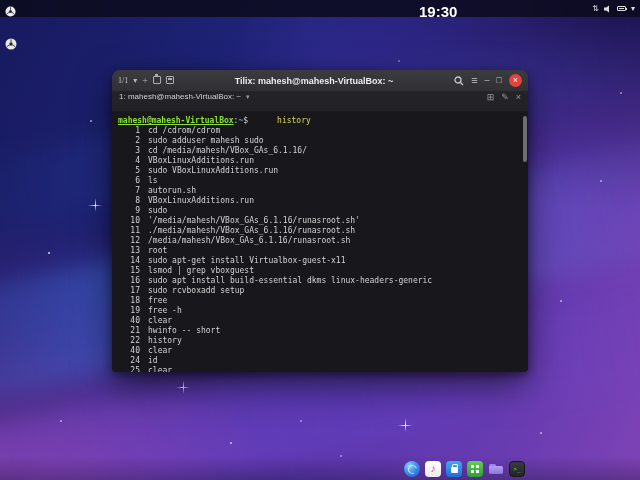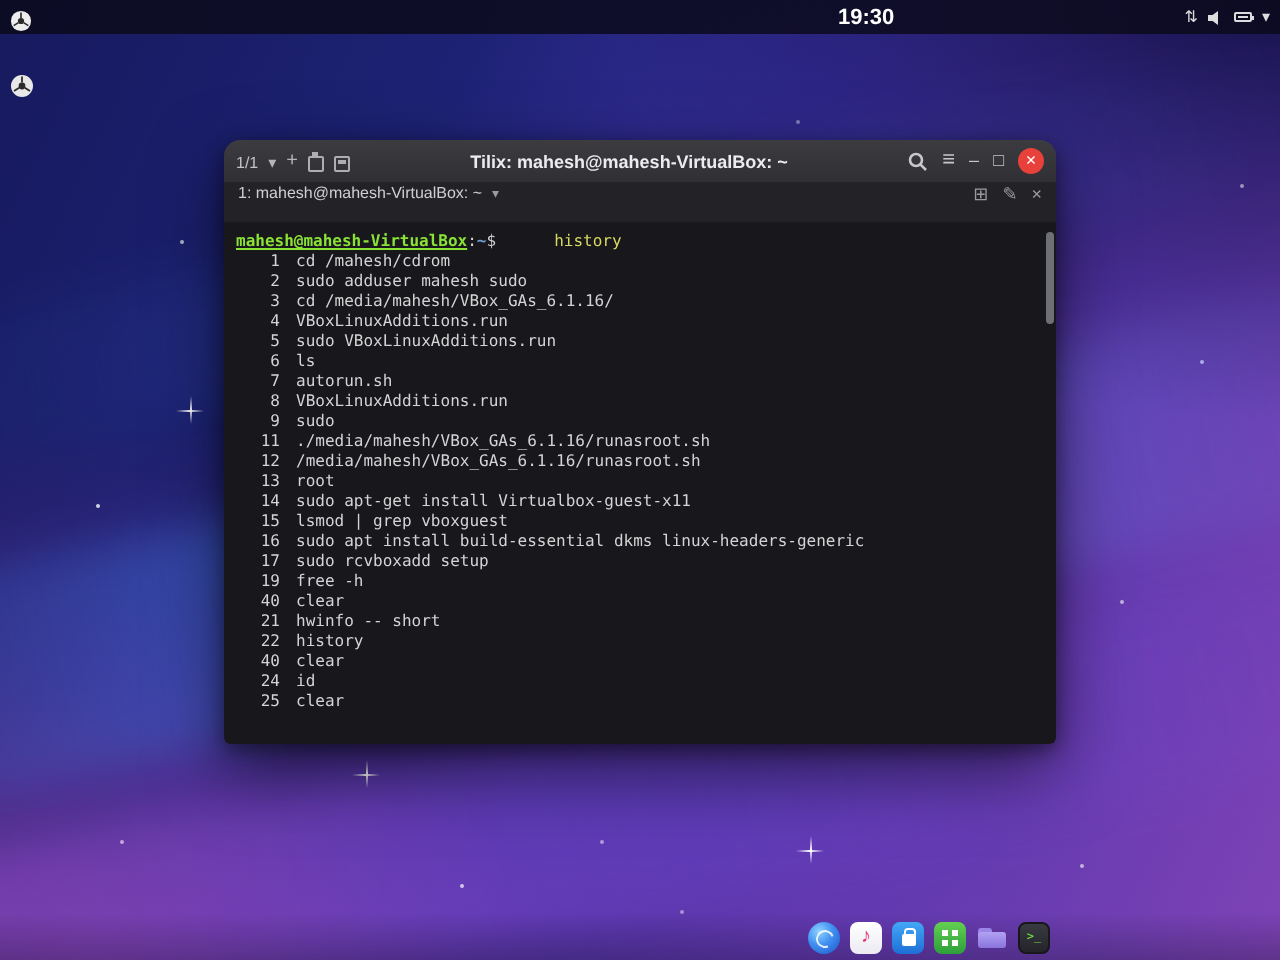--- a/index.html
+++ b/index.html
@@ -36,36 +36,36 @@
   .sparkle::after { content:''; position:absolute; top:50%; left:0; height:1px; width:14px;
     background:linear-gradient(90deg, rgba(255,255,255,0), #fff, rgba(255,255,255,0)); }
   .sp1 { left:398px; top:418px; } .sp2 { left:176px; top:380px; } .sp3 { left:88px; top:198px; }
   .bottom-fade { position:absolute; left:0; right:0; bottom:0; height:24px;
     background:linear-gradient(rgba(0,0,0,0), rgba(5,5,15,.25)); }
 
   
   .topbar { position:absolute; top:0; left:0; right:0; height:17px;
     background:rgba(12,10,28,.86); z-index:5; }
   .panel-logo { position:absolute; left:5px; top:3px; width:11px; height:11px; cursor:pointer; }
-  .clock { position:absolute; left:419px; top:3px; font-size:11px; font-weight:600; color:#fff; }
+  .clock { position:absolute; left:419px; top:3px; font-size:15px; font-weight:600; color:#fff; }
   .tray { position:absolute; right:5px; top:2px; height:13px; display:flex; align-items:center; gap:5px; color:#ddd; }
   .tray-glyph { font-size:8px; line-height:13px; }
   .battery { width:9px; height:5px; border:1px solid #ddd; border-radius:1px; position:relative; }
   .battery::before { content:''; position:absolute; left:1px; top:1px; width:5px; height:1.5px; background:#ddd; height:calc(100% - 2px); }
   .battery::after { content:''; position:absolute; right:-2.5px; top:1px; width:1.5px; height:2px; background:#ddd; }
 
   .desktop-shortcut { position:absolute; left:5px; top:36px; width:12px; height:12px; z-index:2; cursor:pointer; }
 
   
   .window { position:absolute; left:112px; top:70px; width:416px; height:302px; z-index:6;
     border-radius:8px 8px 3px 3px; overflow:hidden; display:flex; flex-direction:column;
     box-shadow:0 14px 36px rgba(0,0,0,.55), 0 3px 10px rgba(0,0,0,.45); }
   .titlebar { height:22px; flex:0 0 22px; background:linear-gradient(#3b3b40,#303034);
     display:flex; align-items:center; padding:0 6px; gap:4px; border-bottom:1px solid #242427; }
-  .tb-left { display:flex; align-items:flex-end; gap:5px; color:#b5b5b8; font-size:8px; }
+  .tb-left { display:flex; align-items:flex-start; gap:5px; color:#b5b5b8; font-size:8px;font-family:Liberation Serif, serif; }
   .pager { font-size:8px; color:#c5c5c8; }
   .tb-glyph { font-size:8px; color:#b5b5b8; cursor:pointer; }
   .tb-plus { font-size:10px; line-height:10px; }
   .mini-icon { width:8px; height:8px; border:1px solid #aeaeb2; border-radius:1px; position:relative; cursor:pointer; }
   .mini-icon.clipboard::after { content:''; position:absolute; left:1.5px; top:-2.5px; width:3px; height:2px; background:#aeaeb2; }
   .mini-icon.display::after  { content:''; position:absolute; left:1px; top:1px; right:1px; height:2.5px; background:#aeaeb2; }
   .tb-title { flex:1; text-align:center; color:#ececee; font-size:9px; font-weight:bold;
     white-space:nowrap; overflow:hidden; text-overflow:ellipsis; }
   .tb-right { display:flex; align-items:center; gap:7px; color:#c6c6c9; }
   .ctl { font-size:9px; line-height:13px; cursor:pointer; }
@@ -193,53 +193,55 @@
     <div class="tab-actions">
       <span>⊞</span>
       <span>✎</span>
       <span>×</span>
     </div>
   </div>
 
   <div class="term-body">
     <div class="prompt-line"><span class="prompt-user">mahesh@mahesh-VirtualBox</span><span>:</span><span class="prompt-path">~</span><span>$</span><span class="prompt-cmd">history</span></div>
     <div>
-  <div class="hist-row"><span class="hist-num">1</span><span class="hist-cmd">cd /mahesh/cdrom</span></div>
+  <div class="hist-row"><span class="hist-num">1</span><span class="hist-cmd">cd /cdrom/cdrom</span></div>
 
   <div class="hist-row"><span class="hist-num">2</span><span class="hist-cmd">sudo adduser mahesh sudo</span></div>
 
   <div class="hist-row"><span class="hist-num">3</span><span class="hist-cmd">cd /media/mahesh/VBox_GAs_6.1.16/</span></div>
 
   <div class="hist-row"><span class="hist-num">4</span><span class="hist-cmd">VBoxLinuxAdditions.run</span></div>
 
   <div class="hist-row"><span class="hist-num">5</span><span class="hist-cmd">sudo VBoxLinuxAdditions.run</span></div>
 
   <div class="hist-row"><span class="hist-num">6</span><span class="hist-cmd">ls</span></div>
 
   <div class="hist-row"><span class="hist-num">7</span><span class="hist-cmd">autorun.sh</span></div>
 
   <div class="hist-row"><span class="hist-num">8</span><span class="hist-cmd">VBoxLinuxAdditions.run</span></div>
 
   <div class="hist-row"><span class="hist-num">9</span><span class="hist-cmd">sudo</span></div>
 
+  <div class="hist-row"><span class="hist-num">10</span><span class="hist-cmd">'/media/mahesh/VBox_GAs_6.1.16/runasroot.sh'</span></div>
 
   <div class="hist-row"><span class="hist-num">11</span><span class="hist-cmd">./media/mahesh/VBox_GAs_6.1.16/runasroot.sh</span></div>
 
   <div class="hist-row"><span class="hist-num">12</span><span class="hist-cmd">/media/mahesh/VBox_GAs_6.1.16/runasroot.sh</span></div>
 
   <div class="hist-row"><span class="hist-num">13</span><span class="hist-cmd">root</span></div>
 
   <div class="hist-row"><span class="hist-num">14</span><span class="hist-cmd">sudo apt-get install Virtualbox-guest-x11</span></div>
 
   <div class="hist-row"><span class="hist-num">15</span><span class="hist-cmd">lsmod | grep vboxguest</span></div>
 
   <div class="hist-row"><span class="hist-num">16</span><span class="hist-cmd">sudo apt install build-essential dkms linux-headers-generic</span></div>
 
   <div class="hist-row"><span class="hist-num">17</span><span class="hist-cmd">sudo rcvboxadd setup</span></div>
 
+  <div class="hist-row"><span class="hist-num">18</span><span class="hist-cmd">free</span></div>
 
   <div class="hist-row"><span class="hist-num">19</span><span class="hist-cmd">free -h</span></div>
 
   <div class="hist-row"><span class="hist-num">40</span><span class="hist-cmd">clear</span></div>
 
   <div class="hist-row"><span class="hist-num">21</span><span class="hist-cmd">hwinfo -- short</span></div>
 
   <div class="hist-row"><span class="hist-num">22</span><span class="hist-cmd">history</span></div>
 
   <div class="hist-row"><span class="hist-num">40</span><span class="hist-cmd">clear</span></div>

